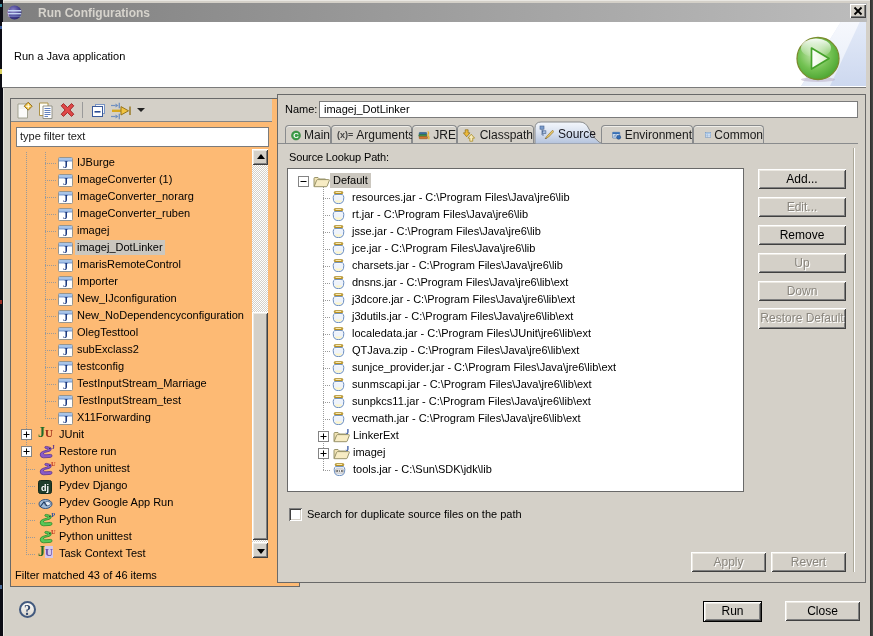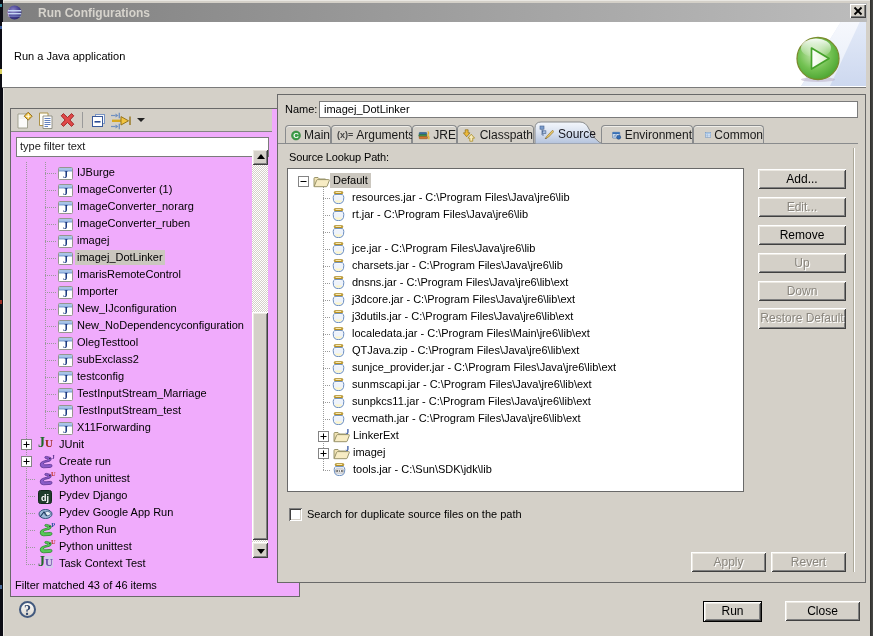--- a/index.html
+++ b/index.html
@@ -10,21 +10,21 @@
   background:linear-gradient(to right,#7f7f7f,#bcbcbc); }
 .titletxt { position:absolute; left:23px; top:3px; font:bold 12px "Liberation Sans",sans-serif; color:#d6d3cc;padding-left:12px; }
 .xbtn { position:absolute; right:1px; top:1px; width:16px; height:14px; background:#d4d0c8;
   box-shadow: inset 1px 1px 0 #fff, inset -1px -1px 0 #404040, inset -2px -2px 0 #808080;
   }
 .header { position:absolute; left:2px; top:22px; width:864px; height:65px;
   background:#ffffff; }
 .h1 { position:absolute; left:7px; top:5px; font:bold 13.8px "Liberation Sans",sans-serif; color:#000; }
 .h2 { position:absolute; left:12px; top:28px; font:11px "Liberation Sans",sans-serif; color:#000; }
 .sepline { position:absolute; left:2px; top:87px; width:864px; height:1px; background:#7a7a7a; }
-.leftbox { position:absolute; left:10px; top:108px; width:290px; height:489px; background:#f0abfc; border:1px solid #696969; }
+.leftbox { position:absolute; left:10px; top:98px; width:290px; height:489px; background:#fdba74; border:1px solid #696969; }
 .toolstrip { position:absolute; left:0; top:0; width:261px; height:23px; background:#d4d0c8; border-bottom:1px solid #848484; }
 .filterbox { position:absolute; left:5px; top:28px; width:253px; height:20px; background:#fff; border:1px solid #7b7b7b;
   font:11px "Liberation Sans",sans-serif; color:#1a1a1a; line-height:16px; padding-left:3px; }
 .treewrap { position:absolute; left:1px; top:53px; width:240px; height:412px; overflow:hidden; }
 .vdot { position:absolute; width:1px; background-image:repeating-linear-gradient(to bottom,#9a9a9a 0 1px,transparent 1px 2px); }
 .hdot { position:absolute; height:1px; background-image:repeating-linear-gradient(to right,#9a9a9a 0 1px,transparent 1px 2px); }
 .trow { position:absolute; font:11px "Liberation Sans",sans-serif; color:#000; white-space:nowrap; line-height:15px; }
 .sel { background:#cbc7bf; padding:0 2px; margin-left:-2px; }
 .dsel { background:#cbc7bf; padding:0 3px; margin-left:-3px; }
 .filterlbl { position:absolute; left:4px; top:470px; font:11px "Liberation Sans",sans-serif; color:#000; }
@@ -289,21 +289,21 @@
       <svg class="abs" style="left:9px;top:294px" width="11" height="11" viewBox="0 0 11 11">
 <rect x="0.5" y="0.5" width="10" height="10" fill="#fff" stroke="#848484"></rect>
         <rect x="2.5" y="5" width="6" height="1" fill="#000"></rect>
         <rect x="5" y="2.5" width="1" height="6" fill="#000"></rect>
       </svg>
       <svg class="abs" style="left:26px;top:292px" width="18" height="16" viewBox="0 0 18 16">
 <path d="M11.5 3.2 Q13.2 3.2 13.2 5 Q13.2 6.8 11 7.4 L6.8 8.4 Q5.2 8.9 5.6 10 Q6 11 8 10.8 L12.6 10.4 Q14 10.4 14 11.8 Q14 13.2 12.4 13.4 L5.6 13.8 Q2.6 13.8 2.2 11 Q1.9 8.4 4.8 7.4 L9.2 6 Q10 5.7 9.8 5 Q9.6 4.4 8.6 4.5 Q7 4.7 6.8 3.6 Q6.6 2.4 8.4 2.4 Z" fill="#8a5bc8" stroke="#5b3390" stroke-width="0.8"></path>
 <circle cx="11.8" cy="4.6" r="0.7" fill="#222"></circle>
 <text x="13.4" y="5" font-size="6.5" font-weight="bold" fill="#5b3390" font-family="Liberation Serif,serif">J</text>
 </svg>
-      <div class="trow" style="left:47px;top:292px">Create run</div>
+      <div class="trow" style="left:47px;top:292px">Restore run</div>
       <div class="hdot" style="left:14px;top:317px;width:10px"></div>
       <svg class="abs" style="left:26px;top:309px" width="18" height="16" viewBox="0 0 18 16">
 <path d="M11.5 3.2 Q13.2 3.2 13.2 5 Q13.2 6.8 11 7.4 L6.8 8.4 Q5.2 8.9 5.6 10 Q6 11 8 10.8 L12.6 10.4 Q14 10.4 14 11.8 Q14 13.2 12.4 13.4 L5.6 13.8 Q2.6 13.8 2.2 11 Q1.9 8.4 4.8 7.4 L9.2 6 Q10 5.7 9.8 5 Q9.6 4.4 8.6 4.5 Q7 4.7 6.8 3.6 Q6.6 2.4 8.4 2.4 Z" fill="#8a5bc8" stroke="#5b3390" stroke-width="0.8"></path>
 <circle cx="11.8" cy="4.6" r="0.7" fill="#222"></circle>
 <text x="13" y="5.4" font-size="6.5" font-weight="bold" fill="#c03020" font-family="Liberation Serif,serif">U</text>
 </svg>
       <div class="trow" style="left:47px;top:309px">Jython unittest</div>
       <div class="hdot" style="left:14px;top:334px;width:10px"></div>
       <svg class="abs" style="left:26px;top:328px" width="14" height="14" viewBox="0 0 14 14">
         <rect x="0.5" y="0.5" width="13" height="13" rx="2" fill="#1f3d2b" stroke="#12281b"></rect>
@@ -448,20 +448,21 @@
 </svg>
     <div class="trow" style="left:64px;top:38px">rt.jar - C:\Program Files\Java\jre6\lib</div>
     <div class="hdot" style="left:35px;top:63px;width:8px"></div>
     <svg class="abs" style="left:44px;top:56px" width="13" height="13" viewBox="0 0 13 13">
 <rect x="2.2" y="0.4" width="8.6" height="2.6" rx="1.2" fill="#c49b28" stroke="#a07d18" stroke-width="0.6"></rect>
 <rect x="3.4" y="1" width="6" height="0.9" rx="0.45" fill="#f7e7ae"></rect>
 <path d="M2.6 3.6 Q1.2 4.2 1.2 6.5 Q1.2 10.2 2.6 11.4 Q4 12.6 6.5 12.6 Q9 12.6 10.4 11.4 Q11.8 10.2 11.8 6.5 Q11.8 4.2 10.4 3.6 Z" fill="#eef3fb" stroke="#5d83b8" stroke-width="0.9"></path>
 <path d="M3 10.6 Q4.2 11.7 6.5 11.7 Q8.8 11.7 10 10.6 L10 9.4 L3 9.4 Z" fill="#fdf6c8"></path>
 <path d="M3.4 4.4 Q6.5 3.4 9.6 4.4 L9.6 5.2 Q6.5 4.4 3.4 5.2 Z" fill="#ffffff"></path>
 </svg>
+    <div class="trow" style="left:64px;top:55px">jsse.jar - C:\Program Files\Java\jre6\lib</div>
     <div class="hdot" style="left:35px;top:80px;width:8px"></div>
     <svg class="abs" style="left:44px;top:73px" width="13" height="13" viewBox="0 0 13 13">
 <rect x="2.2" y="0.4" width="8.6" height="2.6" rx="1.2" fill="#c49b28" stroke="#a07d18" stroke-width="0.6"></rect>
 <rect x="3.4" y="1" width="6" height="0.9" rx="0.45" fill="#f7e7ae"></rect>
 <path d="M2.6 3.6 Q1.2 4.2 1.2 6.5 Q1.2 10.2 2.6 11.4 Q4 12.6 6.5 12.6 Q9 12.6 10.4 11.4 Q11.8 10.2 11.8 6.5 Q11.8 4.2 10.4 3.6 Z" fill="#eef3fb" stroke="#5d83b8" stroke-width="0.9"></path>
 <path d="M3 10.6 Q4.2 11.7 6.5 11.7 Q8.8 11.7 10 10.6 L10 9.4 L3 9.4 Z" fill="#fdf6c8"></path>
 <path d="M3.4 4.4 Q6.5 3.4 9.6 4.4 L9.6 5.2 Q6.5 4.4 3.4 5.2 Z" fill="#ffffff"></path>
 </svg>
     <div class="trow" style="left:64px;top:72px">jce.jar - C:\Program Files\Java\jre6\lib</div>
     <div class="hdot" style="left:35px;top:97px;width:8px"></div>
@@ -501,21 +502,21 @@
 </svg>
     <div class="trow" style="left:64px;top:140px">j3dutils.jar - C:\Program Files\Java\jre6\lib\ext</div>
     <div class="hdot" style="left:35px;top:165px;width:8px"></div>
     <svg class="abs" style="left:44px;top:158px" width="13" height="13" viewBox="0 0 13 13">
 <rect x="2.2" y="0.4" width="8.6" height="2.6" rx="1.2" fill="#c49b28" stroke="#a07d18" stroke-width="0.6"></rect>
 <rect x="3.4" y="1" width="6" height="0.9" rx="0.45" fill="#f7e7ae"></rect>
 <path d="M2.6 3.6 Q1.2 4.2 1.2 6.5 Q1.2 10.2 2.6 11.4 Q4 12.6 6.5 12.6 Q9 12.6 10.4 11.4 Q11.8 10.2 11.8 6.5 Q11.8 4.2 10.4 3.6 Z" fill="#eef3fb" stroke="#5d83b8" stroke-width="0.9"></path>
 <path d="M3 10.6 Q4.2 11.7 6.5 11.7 Q8.8 11.7 10 10.6 L10 9.4 L3 9.4 Z" fill="#fdf6c8"></path>
 <path d="M3.4 4.4 Q6.5 3.4 9.6 4.4 L9.6 5.2 Q6.5 4.4 3.4 5.2 Z" fill="#ffffff"></path>
 </svg>
-    <div class="trow" style="left:64px;top:157px">localedata.jar - C:\Program Files\Main\jre6\lib\ext</div>
+    <div class="trow" style="left:64px;top:157px">localedata.jar - C:\Program Files\JUnit\jre6\lib\ext</div>
     <div class="hdot" style="left:35px;top:182px;width:8px"></div>
     <svg class="abs" style="left:44px;top:175px" width="13" height="13" viewBox="0 0 13 13">
 <rect x="2.2" y="0.4" width="8.6" height="2.6" rx="1.2" fill="#c49b28" stroke="#a07d18" stroke-width="0.6"></rect>
 <rect x="3.4" y="1" width="6" height="0.9" rx="0.45" fill="#f7e7ae"></rect>
 <path d="M2.6 3.6 Q1.2 4.2 1.2 6.5 Q1.2 10.2 2.6 11.4 Q4 12.6 6.5 12.6 Q9 12.6 10.4 11.4 Q11.8 10.2 11.8 6.5 Q11.8 4.2 10.4 3.6 Z" fill="#eef3fb" stroke="#5d83b8" stroke-width="0.9"></path>
 <path d="M3 10.6 Q4.2 11.7 6.5 11.7 Q8.8 11.7 10 10.6 L10 9.4 L3 9.4 Z" fill="#fdf6c8"></path>
 <path d="M3.4 4.4 Q6.5 3.4 9.6 4.4 L9.6 5.2 Q6.5 4.4 3.4 5.2 Z" fill="#ffffff"></path>
 </svg>
     <div class="trow" style="left:64px;top:174px">QTJava.zip - C:\Program Files\Java\jre6\lib\ext</div>
     <div class="hdot" style="left:35px;top:199px;width:8px"></div>

